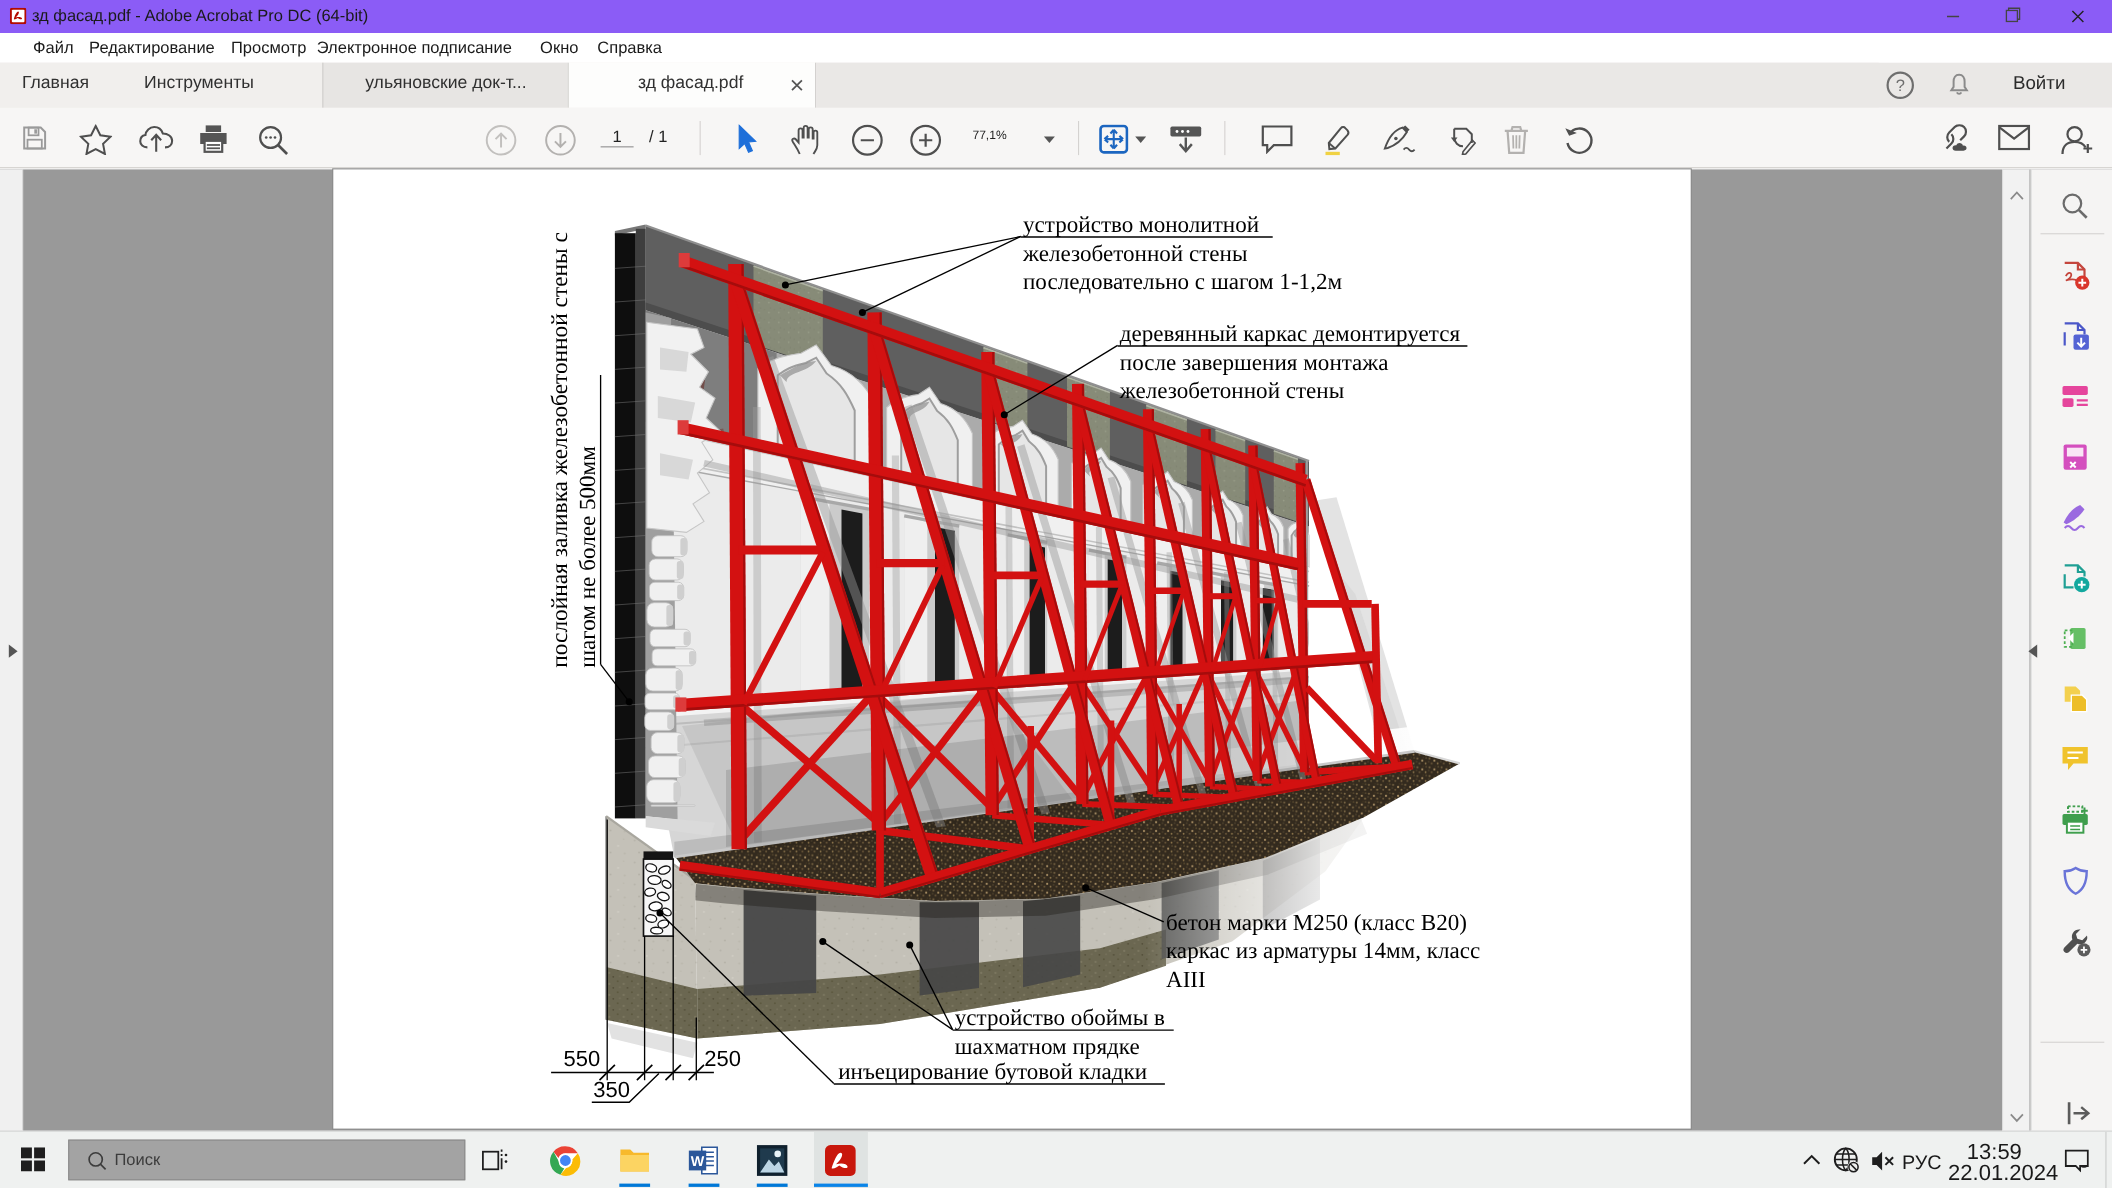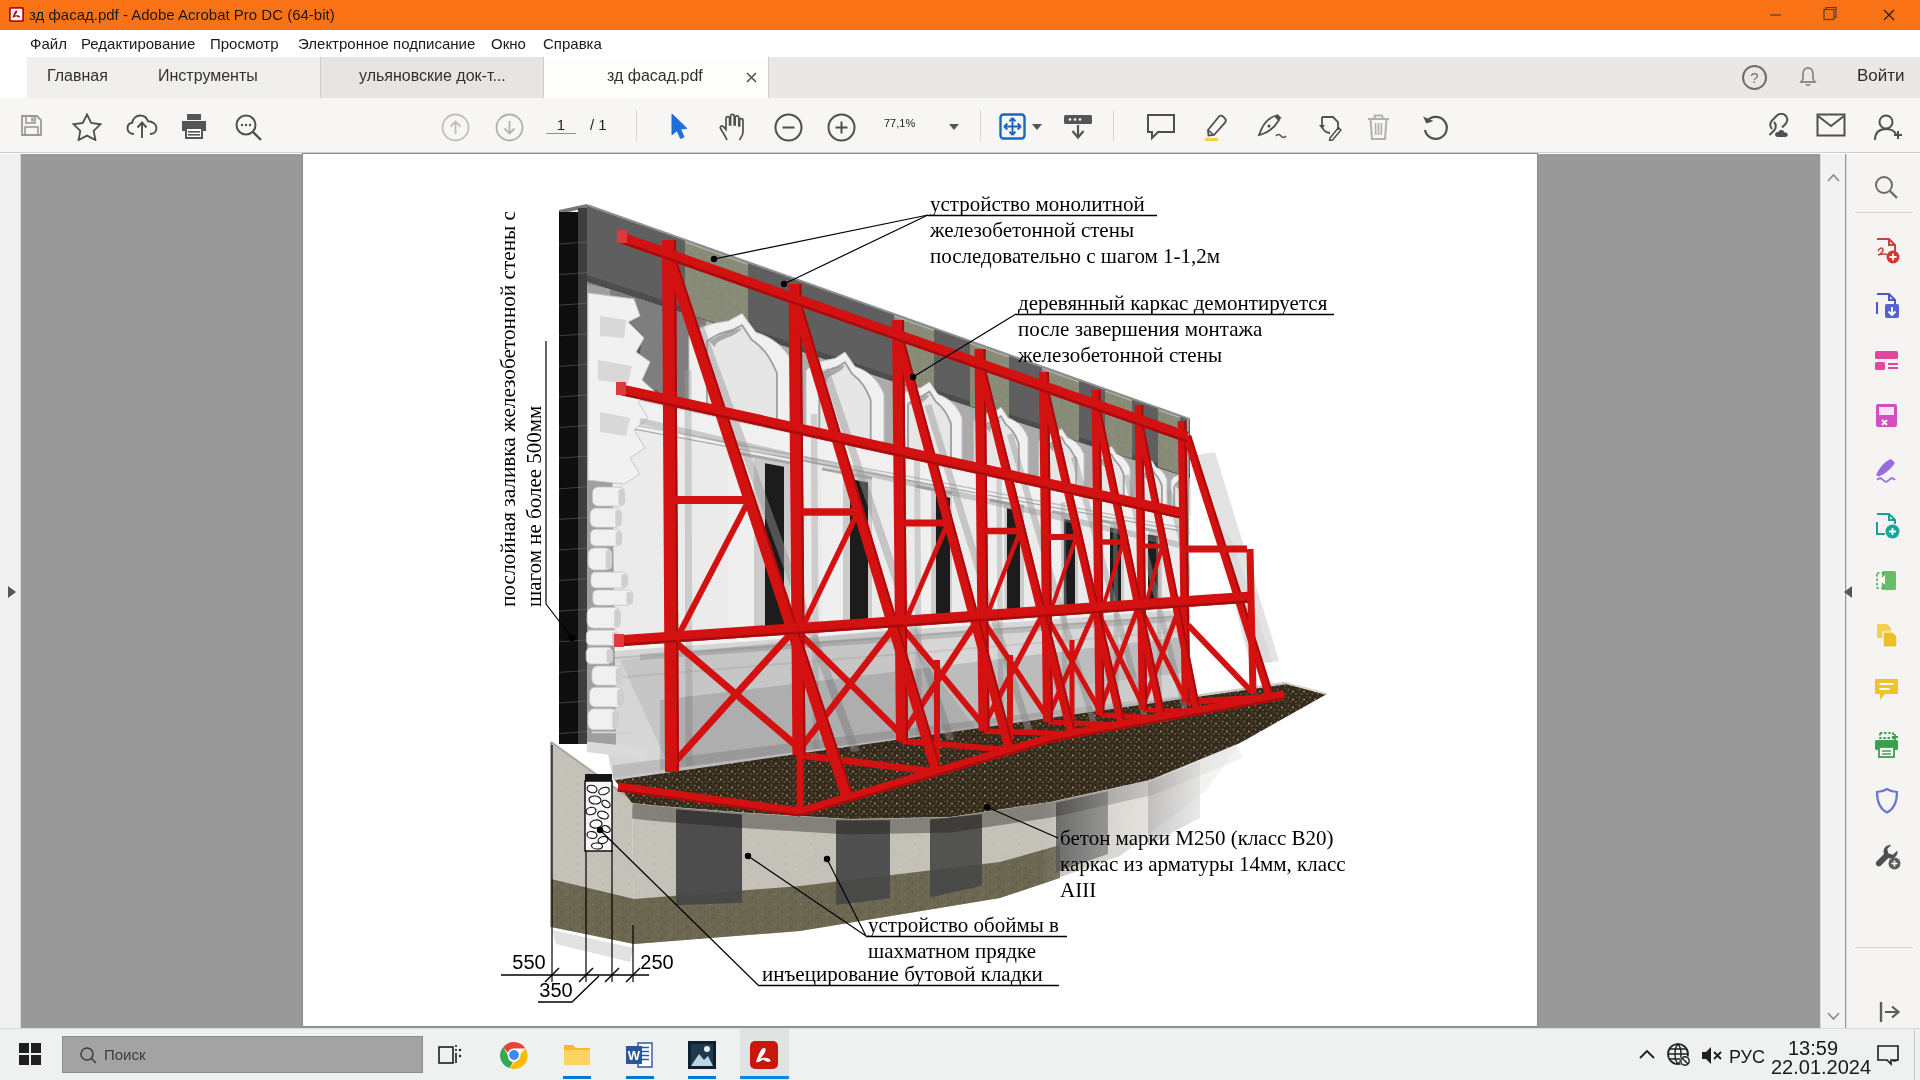--- a/index.html
+++ b/index.html
@@ -1,28 +1,28 @@
 <!DOCTYPE html>
 <html lang="ru"><head>
 <meta charset="utf-8">
 <title>render</title>
 <style>
   * { margin:0; padding:0; box-sizing:border-box; }
   html,body { width:1920px; height:1080px; overflow:hidden; }
   body { font-family:"Liberation Sans", sans-serif; position:relative; background:#fff; }
   .abs { position:absolute; }
   
-  #titlebar { left:0; top:0; width:1920px; height:30px; background:#f97316; }
+  #titlebar { left:0; top:0; width:1920px; height:30px; background:#8b5cf6; }
   #titlebar .title { position:absolute; left:29px; top:6px; font-size:15px; color:#1a1a1a; }
   .winbtn { position:absolute; top:0; width:46px; height:30px; color:#444; }
   
   #menubar { left:0; top:30px; width:1920px; height:27px; background:#ffffff;margin-left:20px; }
   #menubar span { position:absolute; top:5px; font-size:15px; color:#1a1a1a; }
   
-  #tabbar { left:0; top:57px; width:1708px; height:41px; background:#f0eeec;margin-left:27px; }
+  #tabbar { left:0; top:57px; width:1708px; height:41px; background:#f0eeec; }
   #tabbar .seg { position:absolute; top:0; height:41px; }
   #tabbar .lbl { font-size:16px; color:#303030; }
   
   #toolbar { left:0; top:98px; width:1920px; height:55px; background:#f7f6f5; border-bottom:1px solid #cfcdca; }
   .ticon { position:absolute; top:15px; }
   
   #content { left:0; top:154px; width:1920px; height:874px; background:#999999; }
   #leftstrip { left:0; top:154px; width:21px; height:874px; background:#f0f0f0; border-right:1px solid #d8d8d8;}
   #page { left:303px; top:154px; width:1234px; height:872px; background:#ffffff; box-shadow:0 0 0 1px #8a8a8a; }
   #vscroll { left:1820px; top:154px; width:25px; height:874px; background:#f2f2f2; border-left:1px solid #dcdcdc; }
@@ -53,21 +53,21 @@
     </svg>
   <svg class="winbtn" style="left:1866px" width="46" height="30">
       <path d="M18 10 L28 20 M28 10 L18 20" stroke="#222" stroke-width="1.3"></path>
     </svg>
 </div>
 
 <div class="abs" id="menubar">
   <span style="left:10px">Файл</span>
   <span style="left:61px">Редактирование</span>
   <span style="left:190px">Просмотр</span>
-  <span style="left:278px">Электронное подписание</span>
+  <span style="left:268px">Электронное подписание</span>
   <span style="left:471px">Окно</span>
   <span style="left:523px">Справка</span>
 </div>
 
 <div class="abs" id="tabbar">
   <div class="seg" style="left:0;width:293px;background:#f1efed"></div>
   <div class="seg" style="left:293px;width:223px;background:#e7e5e3;border-left:1px solid #cfcdca;"></div>
   <div class="seg" style="left:516px;width:226px;background:#fdfdfc;border-left:1px solid #cfcdca;border-right:1px solid #cfcdca;"></div>
   <div class="seg" style="left:742px;width:1178px;background:#eae8e6;"></div>
   <span class="abs lbl" style="left:20px;top:10px">Главная</span>

